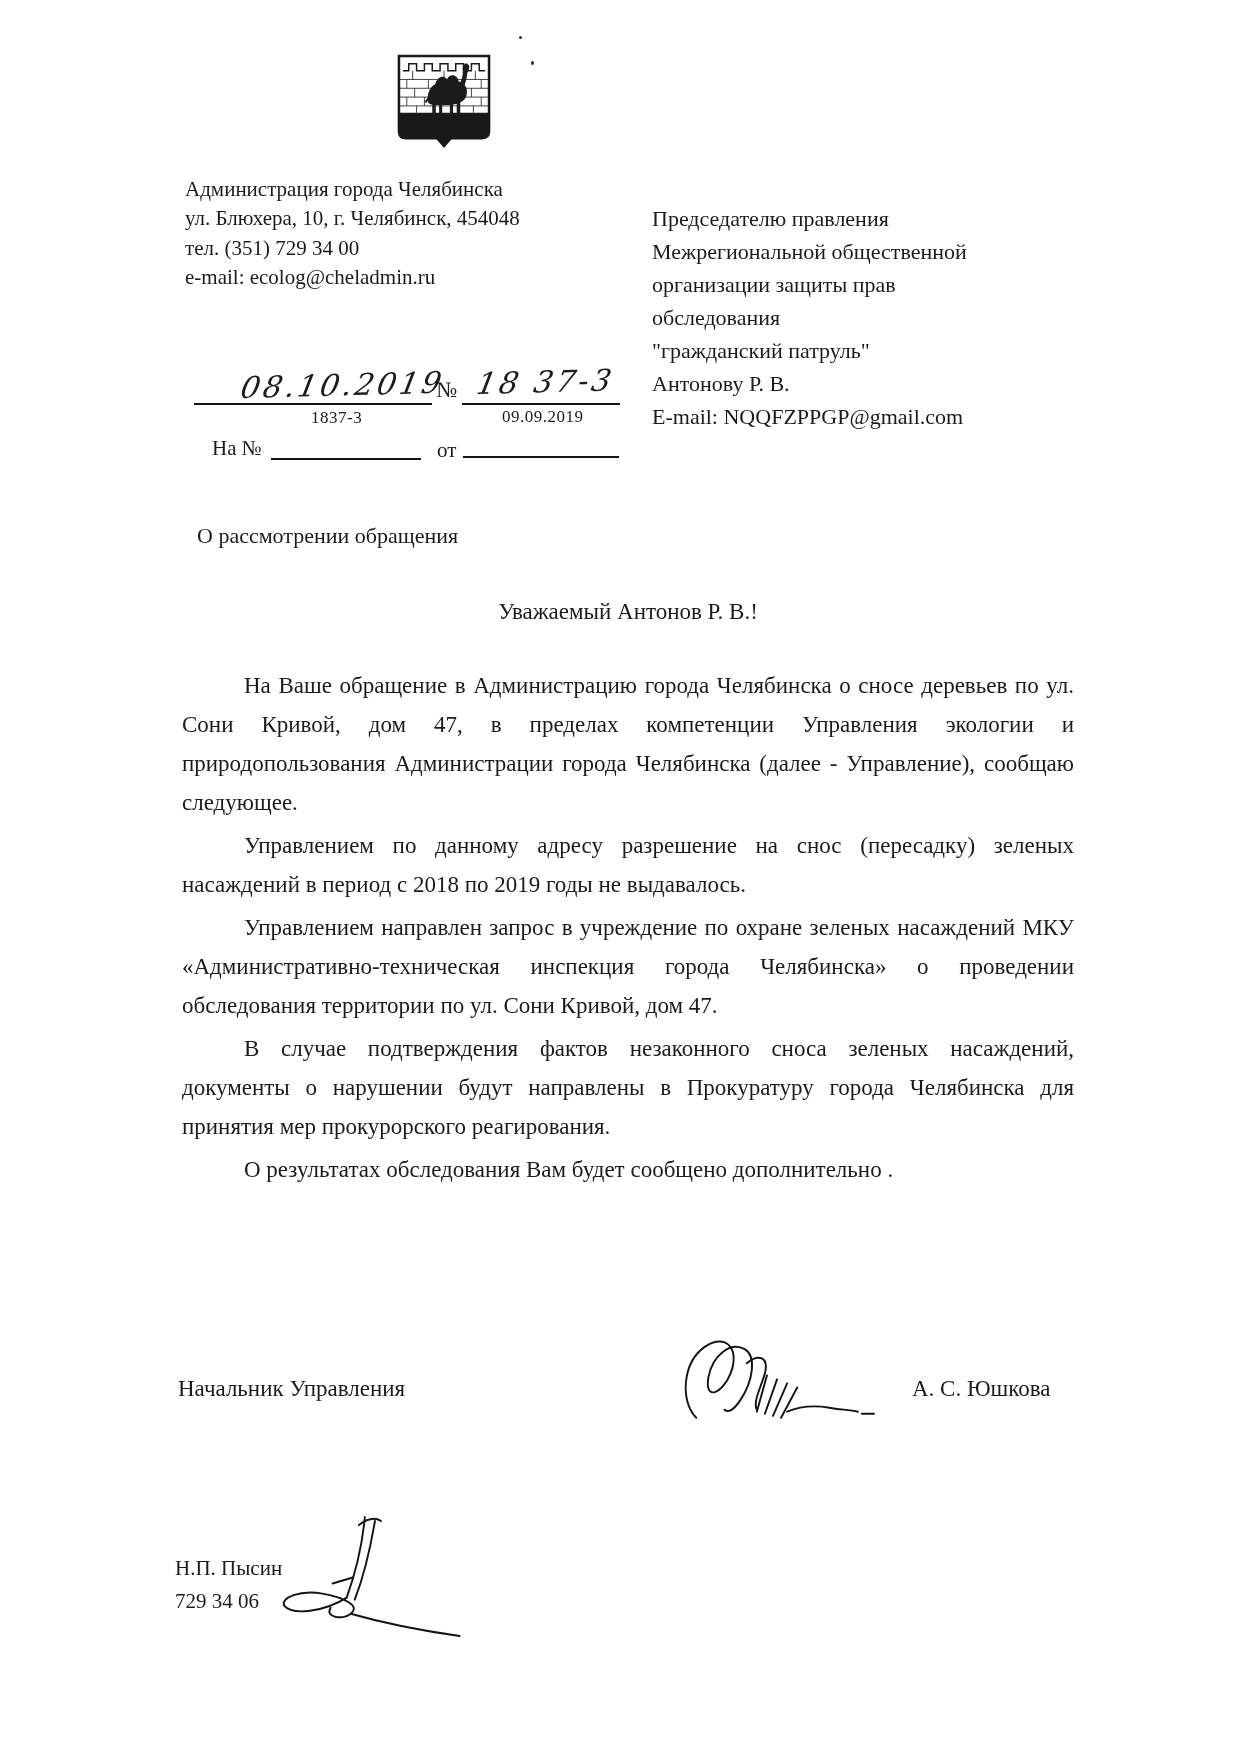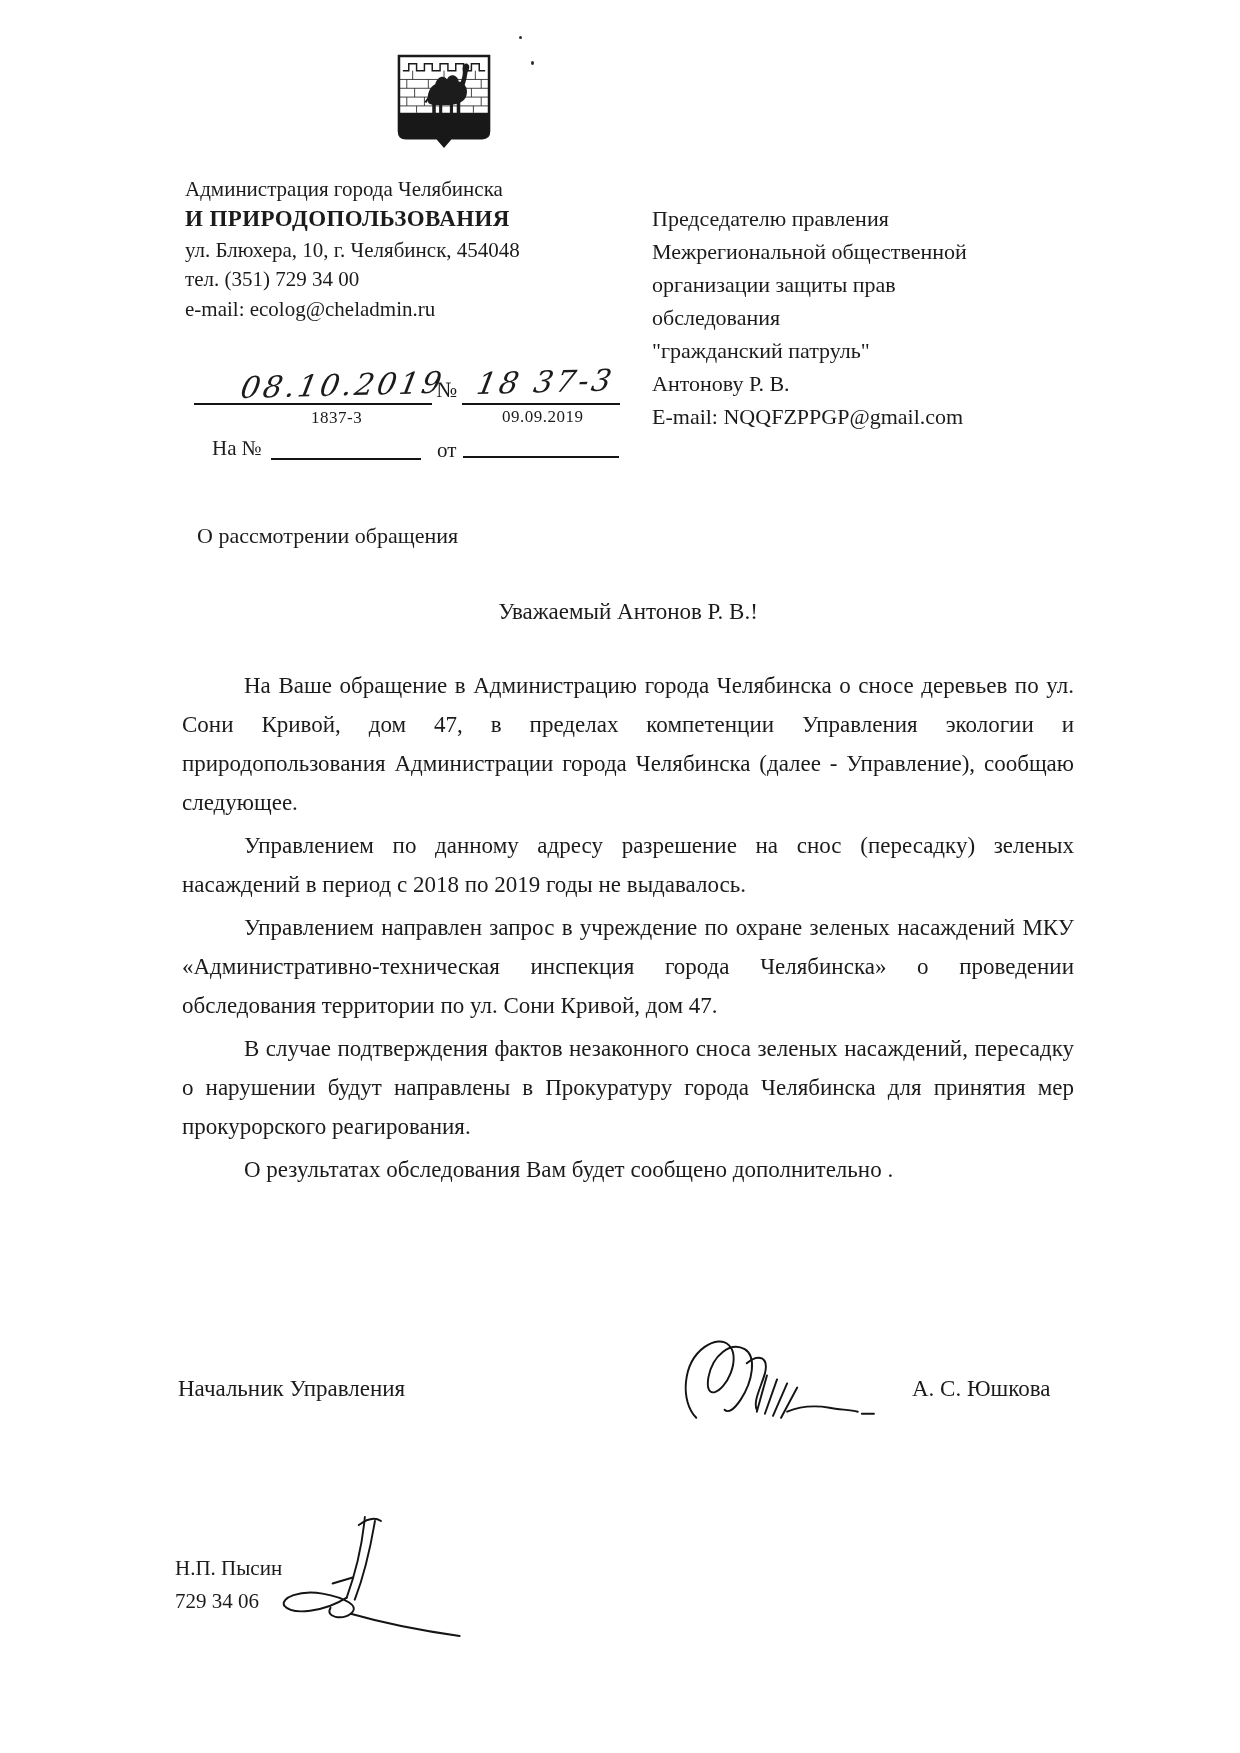--- a/index.html
+++ b/index.html
@@ -108,21 +108,20 @@
         <rect x="45" y="51" width="3.2" height="11"></rect>
         <rect x="56" y="51" width="3.2" height="11"></rect>
         <rect x="63" y="49" width="3.6" height="13"></rect>
         <path d="M35,42 L30,49 L32,50 L36,44 Z"></path>
       </g>
     </svg>
   </div>
 
   <div class="org-block">
     <div class="org-line1">Администрация города Челябинска</div>
-    <div class="org-bold">И ПРИРОДОПОЛЬЗОВАНИЯ</div>
     <div class="org-addr">ул. Блюхера, 10, г. Челябинск, 454048</div>
     <div class="org-tel">тел. (351) 729 34 00</div>
     <div class="org-mail">e-mail: ecolog@cheladmin.ru</div>
   </div>
 
   <div class="recipient">
     <div>Председателю правления</div>
     <div>Межрегиональной общественной</div>
     <div>организации защиты прав</div>
     <div>обследования</div>
@@ -145,21 +144,21 @@
     <div class="rule rule-ot"></div>
   </div>
 
   <div class="subject">О рассмотрении обращения</div>
   <div class="salutation">Уважаемый Антонов Р. В.!</div>
 
   <div class="body-text">
     <p>На Ваше обращение в Администрацию города Челябинска о сносе деревьев по ул. Сони Кривой, дом 47, в пределах компетенции Управления экологии и природопользования Администрации города Челябинска (далее - Управление), сообщаю следующее.</p>
     <p>Управлением по данному адресу разрешение на снос (пересадку) зеленых насаждений в период с 2018 по 2019 годы не выдавалось.</p>
     <p>Управлением направлен запрос в учреждение по охране зеленых насаждений МКУ «Административно-техническая инспекция города Челябинска» о проведении обследования территории по ул. Сони Кривой, дом 47.</p>
-    <p>В случае подтверждения фактов незаконного сноса зеленых насаждений, пересадку о нарушении будут направлены в Прокуратуру города Челябинска для принятия мер прокурорского реагирования.</p>
+    <p>В случае подтверждения фактов незаконного сноса зеленых насаждений, документы о нарушении будут направлены в Прокуратуру города Челябинска для принятия мер прокурорского реагирования.</p>
     <p>О результатах обследования Вам будет сообщено дополнительно .</p>
   </div>
 
   <div class="sig-position">Начальник Управления</div>
   <div class="sig-scribble">
     <svg viewBox="0 0 210 115" width="212" height="118" aria-hidden="true" fill="none" stroke="#141414" stroke-width="1.9" stroke-linecap="round">
       <path d="M28,88 C12,72 14,34 36,18 C56,4 72,18 62,44 C54,64 36,72 40,48 C44,26 62,12 76,20 C88,27 84,52 72,70 C66,79 60,84 56,80"></path>
       <path d="M78,34 C90,24 100,28 96,44 C92,58 84,72 88,80"></path>
       <path d="M98,46 L88,82 M108,50 L96,84 M118,54 L104,86 M128,58 L112,88"></path>
       <path d="M118,82 C132,76 148,76 160,78 C170,80 180,80 188,82"></path>

